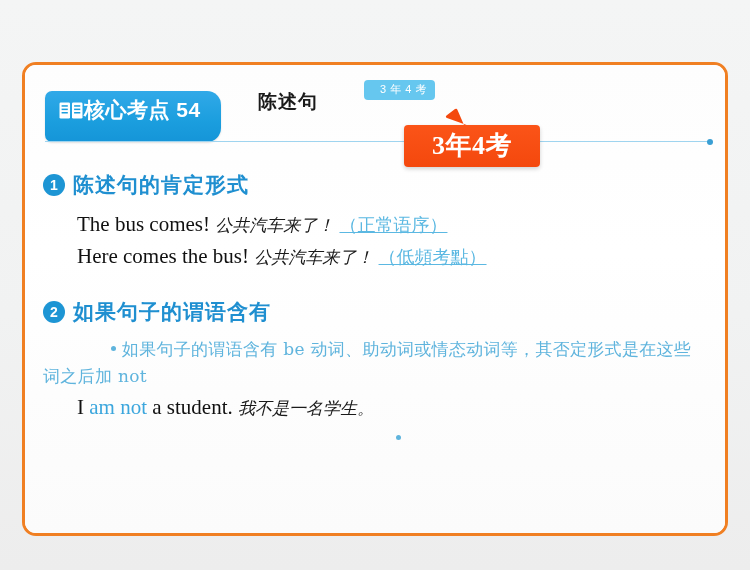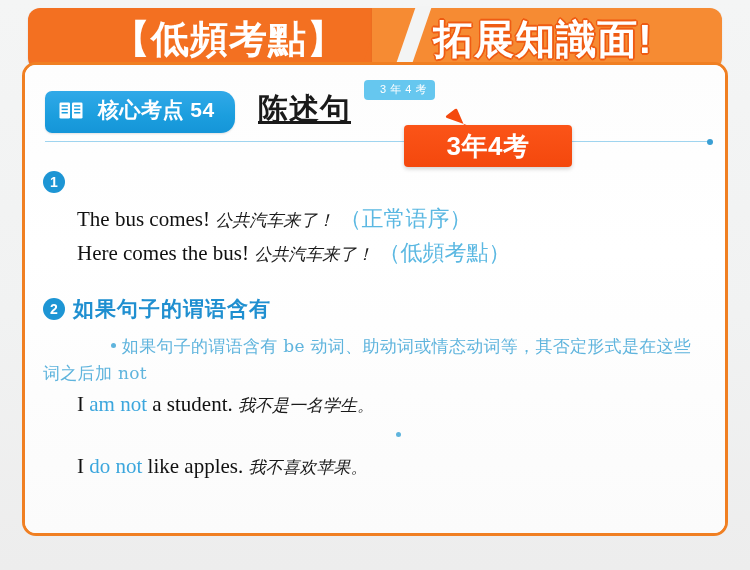--- a/index.html
+++ b/index.html
@@ -131,49 +131,48 @@
   .hdr-row {
     position: absolute;
     left: 0; top: 24px;
     width: 100%;
     height: 52px;
   }
   .kaodian-tab {
     position: absolute;
     left: 20px; top: 2px;
     height: 38px;
-    padding: 0 20px 4px 14px;
+    padding: 0 20px 13px 14px;
     background: linear-gradient(180deg,#31a9e8 0%,#1b9ede 60%,#1595d8 100%);
     border-radius: 7px 14px 14px 7px;
     display: flex;
     align-items: center;
-    gap: 15px;
+    gap: 1px;
     box-shadow: 0 1px 2px rgba(0,0,0,.12);
   }
   .book-icon {
     width: 24px; height: 17px;
     display: block;
   }
   .kaodian-label {
     color: #ffffff;
     font-size: 21px;
     font-weight: bold;
     letter-spacing: .5px;
     white-space: nowrap;
   }
   .topic-title {
     position: absolute;
     left: 233px; top: 0px;
-    font-size: 30px;
+    font-size: 19px;
     font-weight: bold;
     color: #1a1a1a;
     letter-spacing: 1px;
     white-space: nowrap;
     font-family: "Liberation Sans", "DejaVu Sans", sans-serif;
-    text-decoration: underline;
   }
   .freq-tag {
     position: absolute;
     left: 339px; top: -9px;
     background: #66c7ef;
     color: #ffffff;
     font-size: 11px;
     padding: 2px 8px 3px 16px;
     border-radius: 4px;
     white-space: nowrap;
@@ -196,26 +195,27 @@
     width: 6px; height: 6px;
     border-radius: 50%;
     background: #3a9fd4;
   }
 
   
   .callout {
     position: absolute;
     left: 404px;
     top: 125px;
-    width: 168px;
+    width: 136px;
     height: 42px;
     background: linear-gradient(180deg,#fb5418 0%,#f4480d 100%);
     border-radius: 4px;
     box-shadow: 0 2px 4px rgba(0,0,0,.18);
     z-index: 20;
+    font-family: Liberation Serif, serif;
   }
   .callout-text {
     position: absolute;
     left: 0; top: 0;
     width: 100%; height: 42px;
     line-height: 42px;
     text-align: center;
     color: #ffffff;
     font-size: 26px;
     font-weight: bold;
@@ -274,22 +274,23 @@
     white-space: nowrap;
   }
   .cn {
     font-family: "DejaVu Serif","Liberation Serif",serif;
     font-size: 17px;
     font-style: italic;
     color: #1a1a1a;
   }
   .note {
     color: #5bb8e2;
-    font-size: 22px;
+    font-size: 18px;
     font-family: "DejaVu Serif","Liberation Serif",serif;
+    text-decoration: underline;
   }
   .hl {
     color: #3ba6dd;
   }
 
   .rule {
     color: #5fb4dd;
     font-size: 17px;
     font-family: "DejaVu Serif","Liberation Serif",serif;
     margin-left: 18px;
@@ -311,29 +312,20 @@
   .blk-tight { margin-top: 2px; }
 
   .s1-head { margin-top: 2px; }
   .s2-head { margin-top: 26px; }
 </style>
 </head>
 <body>
 
 <div id="page">
 
-  <div class="banner">
-    <div class="banner-left"></div>
-    <div class="banner-left-skew"></div>
-    <div class="banner-right-skew"></div>
-    <div class="banner-right"></div>
-    <div class="banner-gap"></div>
-    <div class="banner-title-left">【低頻考點】</div>
-    <div class="banner-title-right">拓展知識面!</div>
-  </div>
 
   <div class="card">
     <div class="card-inner">
 
       <div class="hdr-row">
         <div class="kaodian-tab">
           <span class="book-icon">
             <svg viewBox="0 0 24 17" width="24" height="17" aria-hidden="true">
               <rect x="0.5" y="0.5" width="10.5" height="16" rx="1.3" fill="#ffffff"></rect>
               <rect x="13" y="0.5" width="10.5" height="16" rx="1.3" fill="#ffffff"></rect>
@@ -351,20 +343,21 @@
         <div class="freq-tag">3 年 4 考</div>
       </div>
 
       <div class="hdr-line"></div>
       <div class="hdr-line-dot"></div>
 
       <div class="content">
 
         <div class="sec-head s1-head">
           <span class="sec-num">1</span>
+          <span class="sec-title">陈述句的肯定形式</span>
         </div>
 
         <div class="example blk">
           <span>The bus comes!</span>
           <span class="cn">公共汽车来了！</span>
           <span class="note">（正常语序）</span>
         </div>
         <div class="example blk-tight">
           <span>Here comes the bus!</span>
           <span class="cn">公共汽车来了！</span>
@@ -385,24 +378,20 @@
 
         <div class="example blk-tight">
           <span>I </span><span class="hl">am not</span><span> a student.</span>
           <span class="cn">我不是一名学生。</span>
         </div>
 
         <div class="rule rule-indent blk-tight">
           <span class="bullet-dot"></span>
         </div>
 
-        <div class="example blk-tight">
-          <span>I </span><span class="hl">do not</span><span> like apples.</span>
-          <span class="cn">我不喜欢苹果。</span>
-        </div>
 
       </div>
     </div>
   </div>
 
   <div class="callout-arrow">
     <svg width="46" height="26" viewBox="0 0 46 26" aria-hidden="true">
       <path d="M44 25 L2 10 Q0 9 1.5 7.5 L10 1 Q12 0 12.5 2 L22 24 Z" fill="#f4480d"></path>
     </svg>
   </div>

